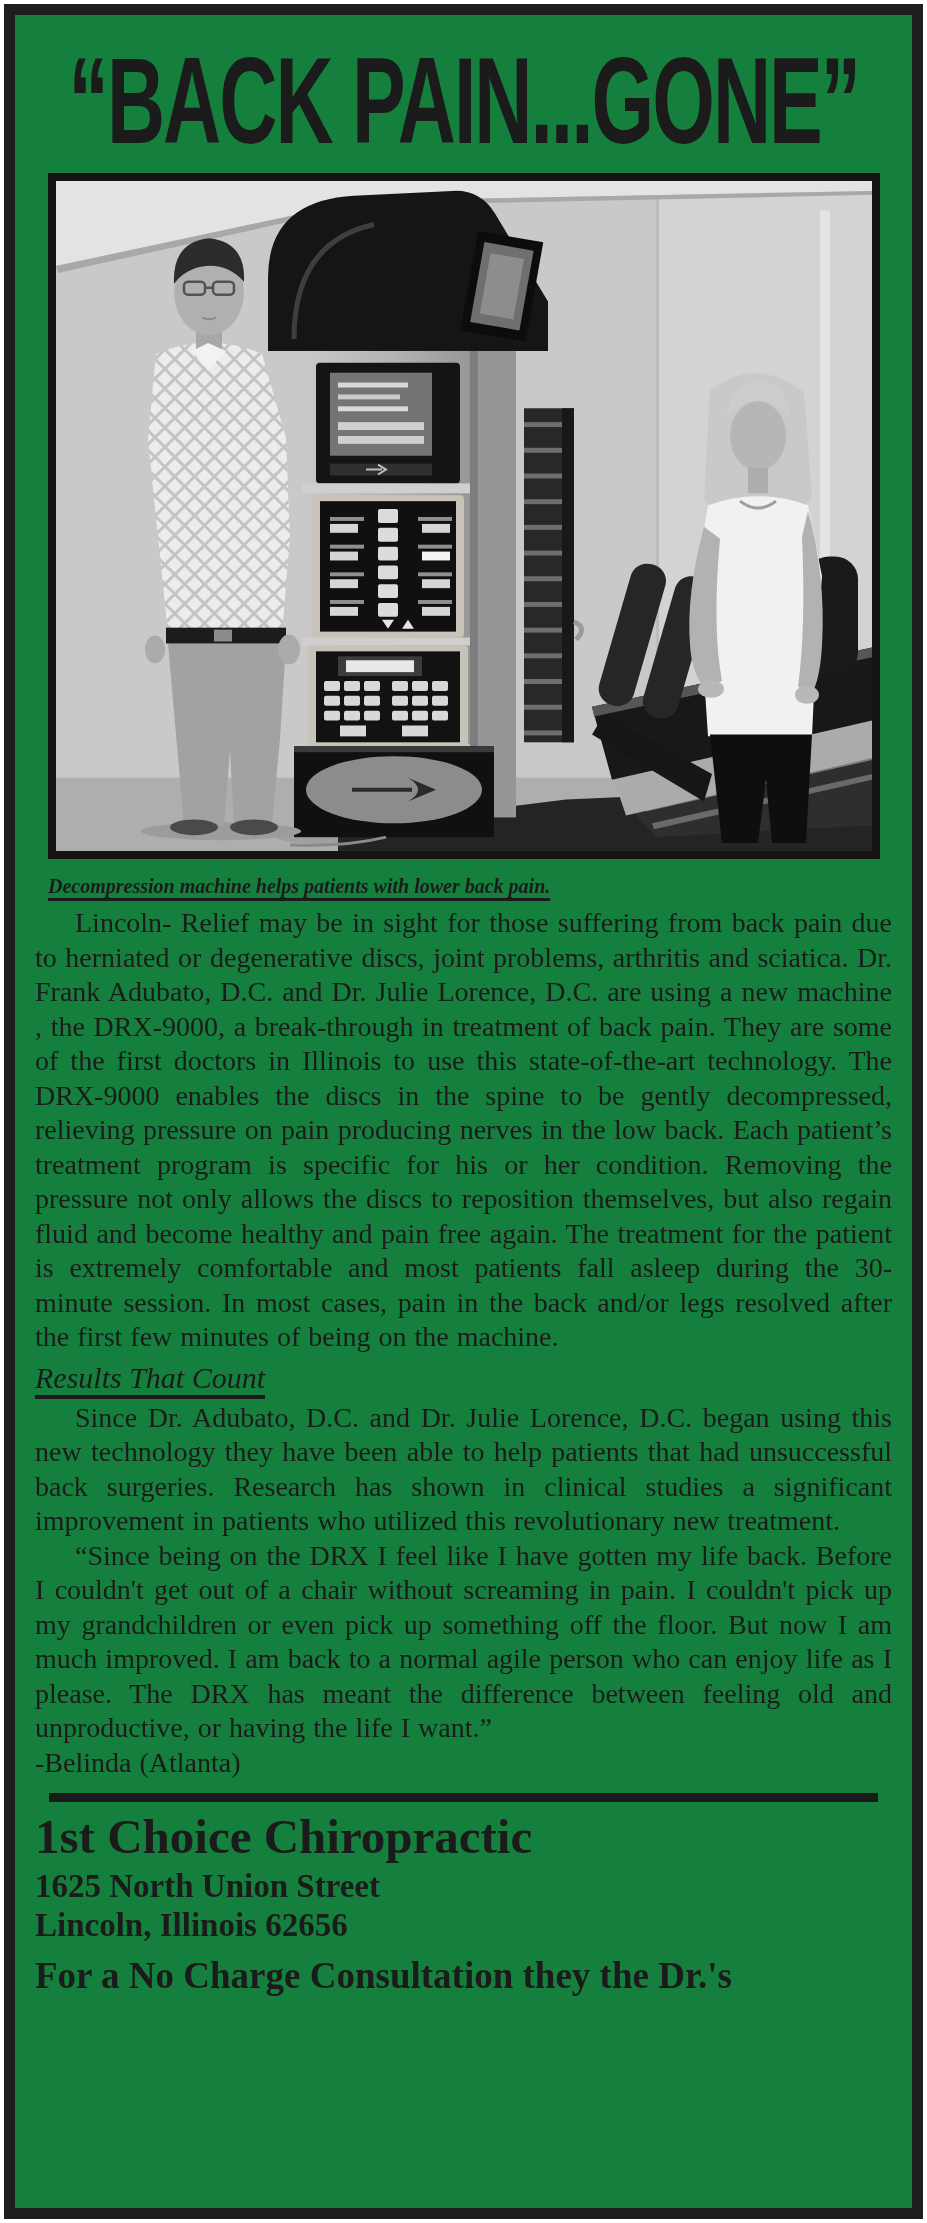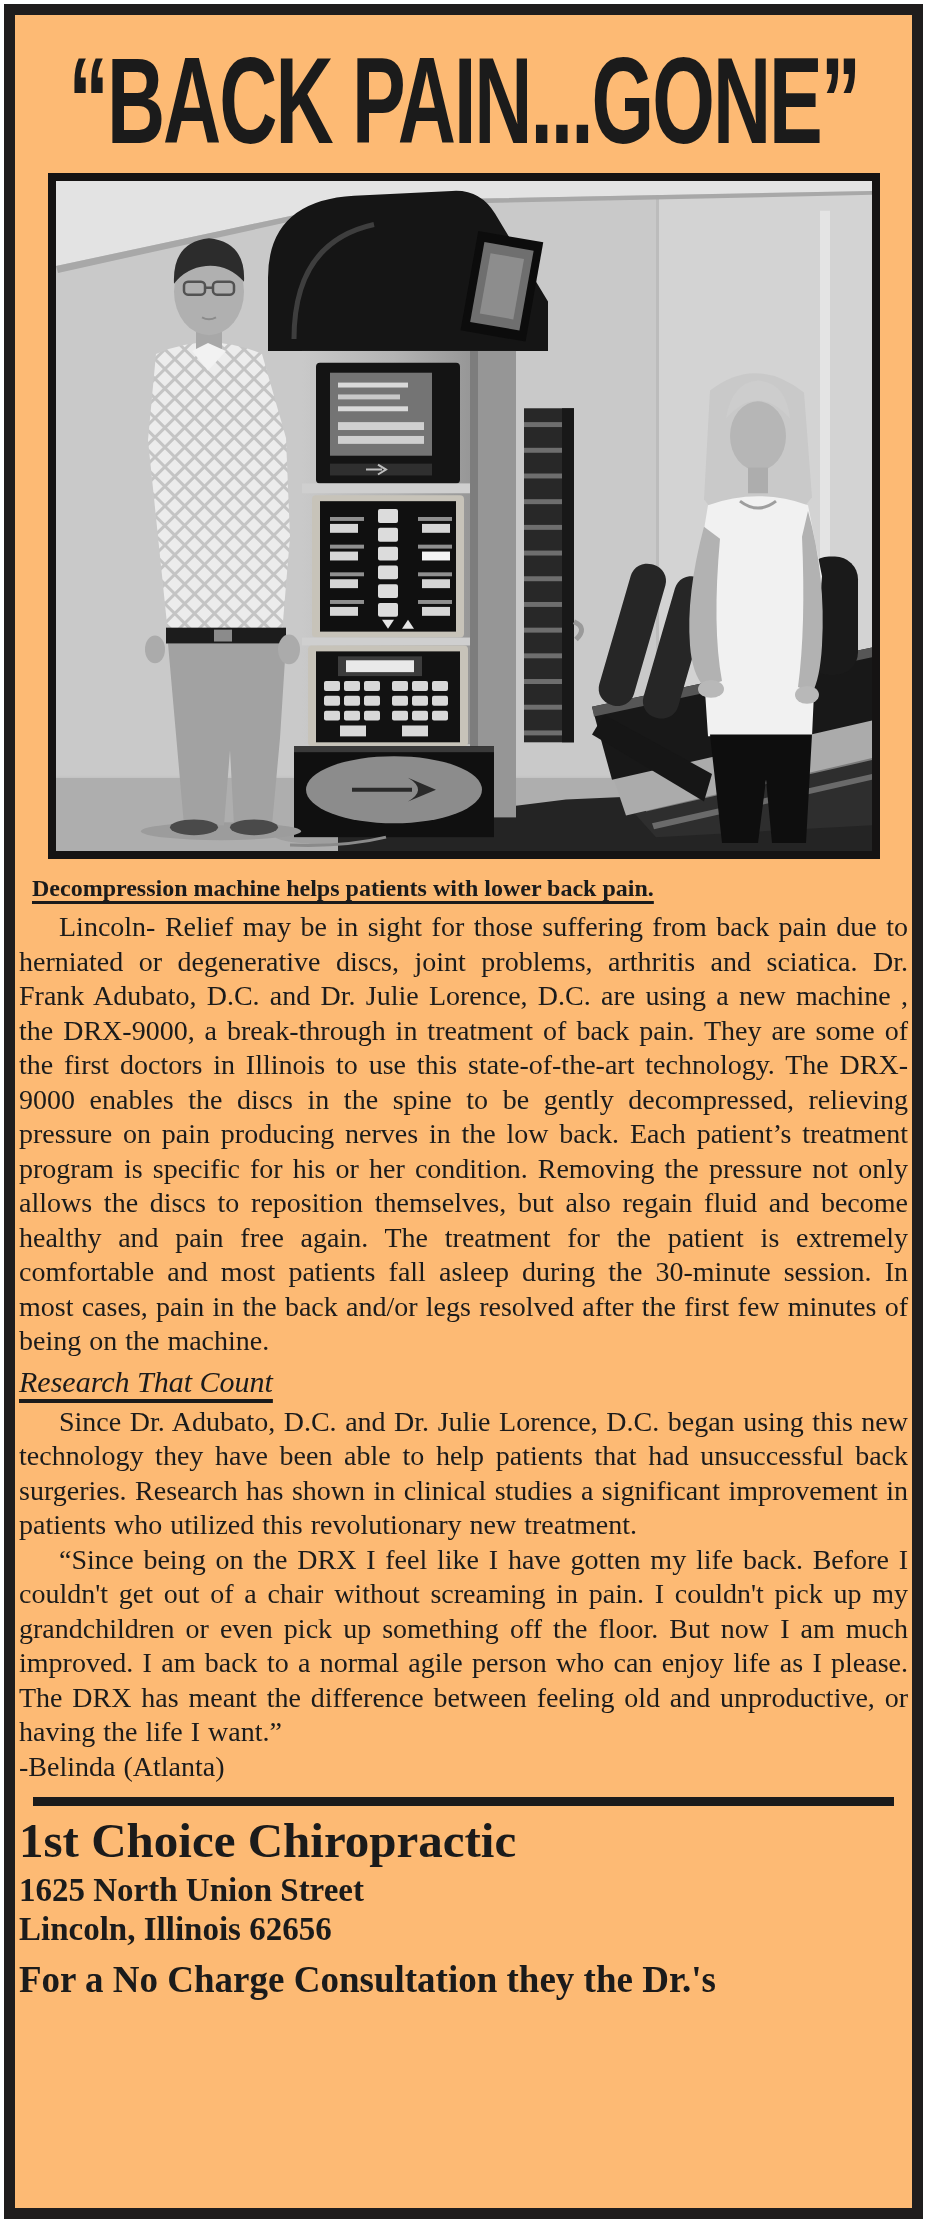--- a/index.html
+++ b/index.html
@@ -1,29 +1,29 @@
 <!DOCTYPE html>
 <html><head>
 <meta charset="utf-8">
 <style>
   html,body{margin:0;padding:0;background:#ffffff;}
   body{width:927px;height:2223px;box-sizing:border-box;padding:4px;
        font-family:"Liberation Serif",serif;color:#1b1b1b;}
   .ad{width:100%;height:100%;box-sizing:border-box;border:11px solid #1f1d1d;
-      padding:0 4px;overflow:hidden;background:#fdba74;}
+      padding:0 20px;overflow:hidden;background:#15803d;}
   
   .headline-wrap{margin-top:24px;height:124px;display:flex;justify-content:center;align-items:center;overflow:visible;}
   .headline{font-family:"Liberation Sans",sans-serif;font-weight:bold;font-size:122px;
             line-height:1;white-space:nowrap;letter-spacing:-3px;color:#1b1b1b;
             transform:scaleX(0.66);transform-origin:center;}
   
   .photo-frame{width:832px;box-sizing:border-box;border:8px solid #151313;margin:10px auto 0;}
   .photo-frame svg{display:block;}
   
-  .caption{margin:16px 0 0 13px;font-size:24px;font-weight:bold;
+  .caption{margin:16px 0 0 13px;font-size:20px;font-weight:bold;font-style:italic;
            white-space:nowrap;text-decoration:underline;text-decoration-thickness:3px;text-underline-offset:5px;}
   
   .article{margin-top:8px;}
   .article p{margin:0;font-size:28px;line-height:34.5px;text-align:justify;word-spacing:1px;}
   .article p.indent{text-indent:40px;}
   .sect-head{margin:3px 0 3px 0;font-size:30px;font-style:italic;line-height:40px;}
   .sect-head span{text-decoration:underline;text-decoration-thickness:3.5px;text-underline-offset:7px;}
   .attribution{font-size:27.5px;line-height:35px;text-align:center;}
   
   .divider{height:9px;background:#1b1b1b;margin:13px 14px 0 14px;}
@@ -220,21 +220,21 @@
         <path d="M654 560 h102 l-6 110 h-34 l-6 -64 -8 64 h-36 z" fill="#0e0e0e"></path>
       </g>
     </svg>
   </div>
 
   <div class="caption">Decompression machine helps patients with lower back pain.</div>
 
   <div class="article">
     <p class="indent">Lincoln- Relief may be in sight for those suffering from back pain due to herniated or degenerative discs, joint problems, arthritis and sciatica. Dr. Frank Adubato, D.C. and Dr. Julie Lorence, D.C. are using a new machine , the DRX-9000, a break-through in treatment of back pain. They are some of the first doctors in Illinois to use this state-of-the-art technology. The DRX-9000 enables the discs in the spine to be gently decompressed, relieving pressure on pain producing nerves in the low back. Each patient’s treatment program is specific for his or her condition. Removing the pressure not only allows the discs to reposition themselves, but also regain fluid and become healthy and pain free again. The treatment for the patient is extremely comfortable and most patients fall asleep during the 30-minute session. In most cases, pain in the back and/or legs resolved after the first few minutes of being on the machine.</p>
     <div class="sect-head">
-      <span>Research That Count</span>
+      <span>Results That Count</span>
     </div>
     <p class="indent">Since Dr. Adubato, D.C. and Dr. Julie Lorence, D.C. began using this new technology they have been able to help patients that had unsuccessful back surgeries. Research has shown in clinical studies a significant improvement in patients who utilized this revolutionary new treatment.</p>
     <p class="indent">“Since being on the DRX I feel like I have gotten my life back. Before I couldn't get out of a chair without screaming in pain. I couldn't pick up my grandchildren or even pick up something off the floor. But now I am much improved. I am back to a normal agile person who can enjoy life as I please. The DRX has meant the difference between feeling old and unproductive, or having the life I want.”</p>
     <p class="attribution">-Belinda (Atlanta)</p>
   </div>
 
   <div class="divider"></div>
 
   <div class="footer">
     <div class="clinic">1st Choice Chiropractic</div>

